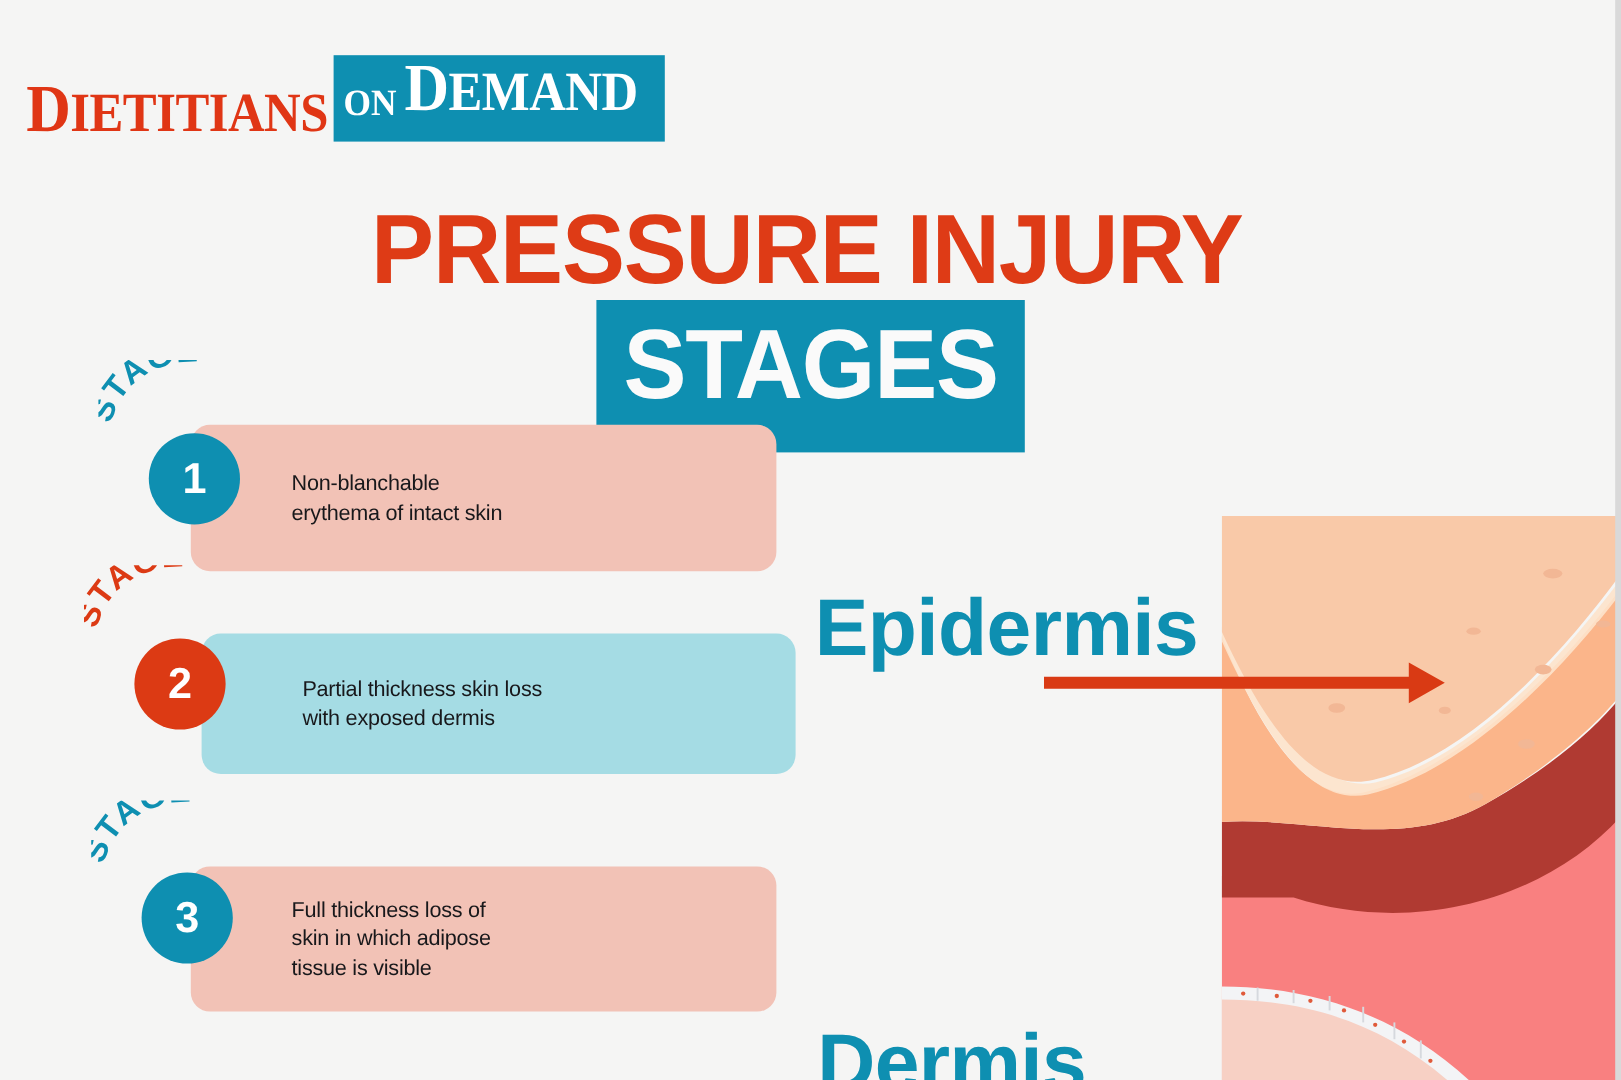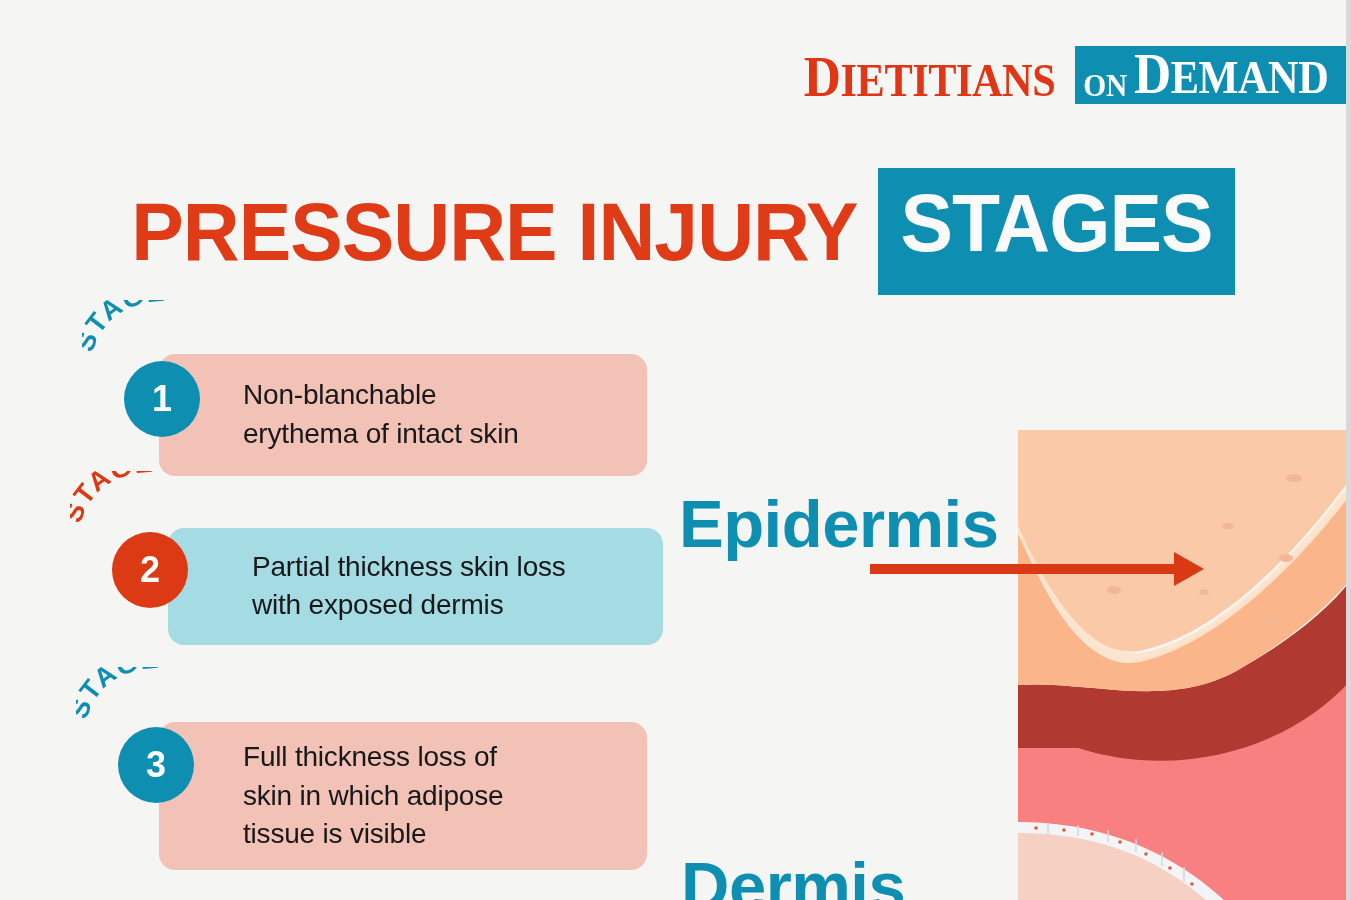--- a/index.html
+++ b/index.html
@@ -23,40 +23,40 @@
     position:absolute; top:0; right:0;
     width:5px; height:900px;
     background:#d9d9d9;
   }
 
   
   .logo {
     position:absolute;
     left:0; right:0; top:46px;
     display:flex;
-    justify-content:flex-end;
+    justify-content:flex-start;
     align-items:flex-end;
-    gap:15px;
+    gap:0px;
     white-space:nowrap;
   }
   .logo-part1 {
     color:#e03615;
     font-family:"Liberation Serif", serif;
     font-weight:bold;
     font-size:46px;
     letter-spacing:-0.5px;
     line-height:0.95;
     font-stretch:condensed;
     transform:scaleX(0.92);
     transform-origin:right bottom;
   }
   .logo-part1 .cap { font-size:56px; }
   .logo-box {
     background:#0e8fb1;
-    padding:2px 6px 3px 7px;
+    padding:2px 6px 17px 7px;
     margin-left:5px;
     display:flex;
     align-items:flex-end;
     gap:5px;
   }
   .logo-on {
     color:#ffffff;
     font-family:"Liberation Serif", serif;
     font-weight:bold;
     font-size:31px;
@@ -76,20 +76,21 @@
   .logo-demand .cap { font-size:56px; }
 
   
   .headline {
     position:absolute;
     left:0; right:0; top:168px;
     display:flex;
     justify-content:center;
     align-items:center;
     white-space:nowrap;
+    flex-direction:column;
   }
   .headline-red {
     color:#de3b16;
     font-family:"Liberation Sans", sans-serif;
     font-weight:bold;
     font-size:82px;
     line-height:1;
     letter-spacing:-1px;
     transform:scaleX(0.96);
     padding-right:6px;
@@ -117,21 +118,21 @@
     position:absolute;
     border-radius:16px;
   }
   .stage-box-text {
     position:absolute;
     left:84px;
     top:50%;
     transform:translateY(-50%);
     color:#18181b;
     font-family:"Liberation Sans", sans-serif;
-    font-size:28px;
+    font-size:18px;
     line-height:1.38;
     white-space:pre-line;
     letter-spacing:-0.2px;
   }
 
   .stage-circle {
     position:absolute;
     border-radius:50%;
     display:flex;
     align-items:center;
@@ -225,21 +226,21 @@
       <span>2</span>
     </div>
 
     <svg class="stage-arc" viewBox="0 0 160 70" style="left:70px;top:471px;">
       <defs>
           <path id="arc2" d="M 10,66 A 68,60 0 0 1 150,60" fill="none"></path>
         </defs>
       <text fill="#dc3a14"><textPath href="#arc2" startOffset="6%">STAGE</textPath></text>
     </svg>
 
-    <div class="stage-box" style="left:159px;top:722px;width:488px;height:148px;background:#f2c2b6;pointer-events:auto;">
+    <div class="stage-box" style="left:159px;top:722px;width:488px;height:121px;background:#f2c2b6;pointer-events:auto;">
       <div class="stage-box-text">Full thickness loss of
 skin in which adipose
 tissue is visible</div>
     </div>
 
     <div class="stage-circle" style="left:118px;top:727px;width:76px;height:76px;background:#0e8fb1;pointer-events:auto;">
       <span>3</span>
     </div>
 
     <svg class="stage-arc" viewBox="0 0 160 70" style="left:76px;top:667px;">

